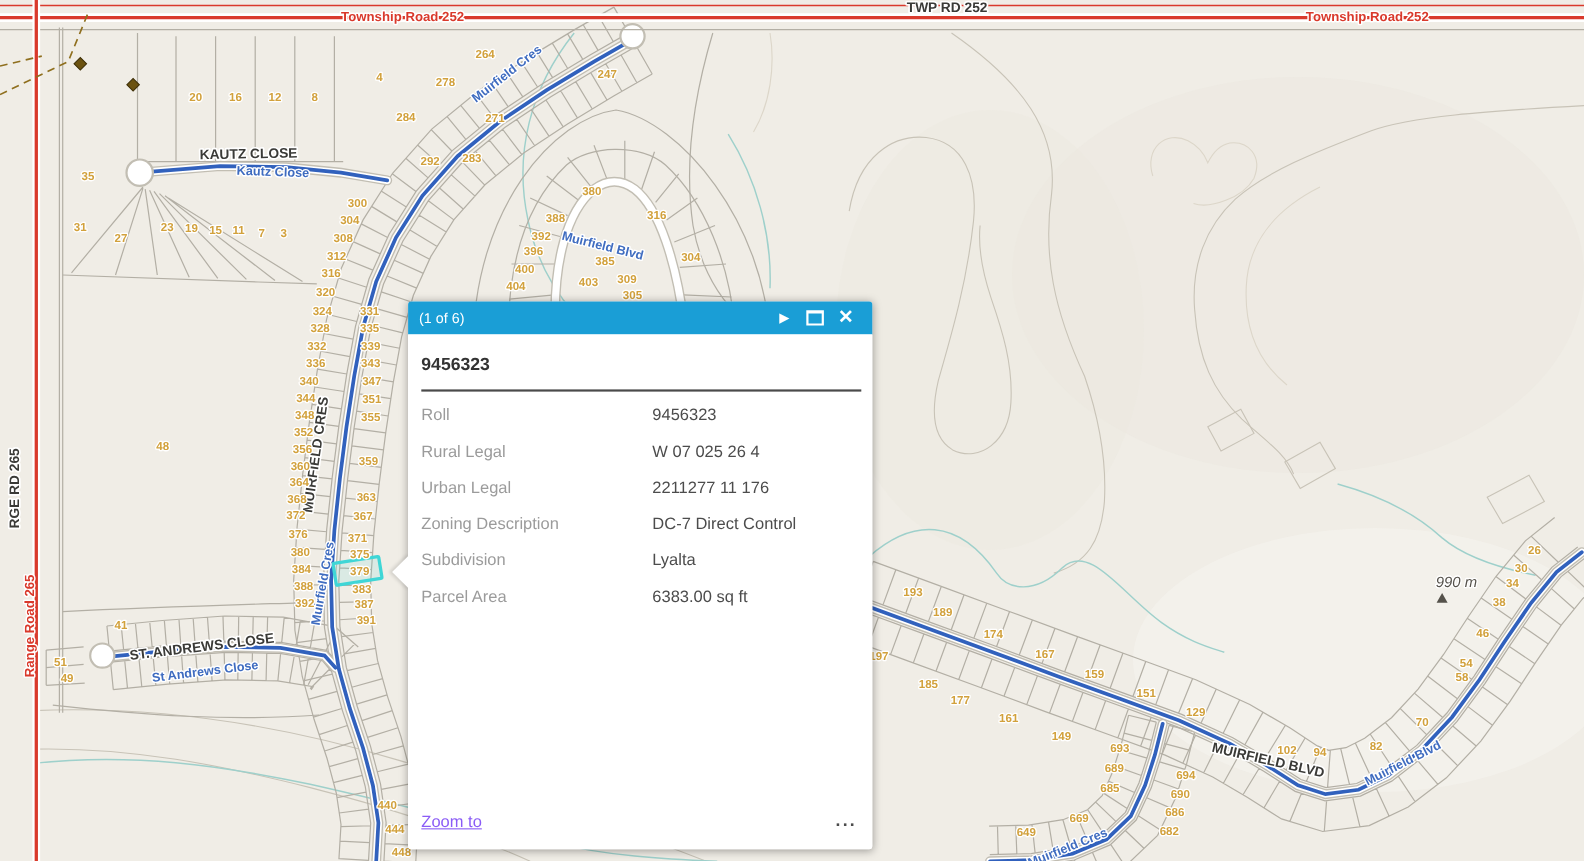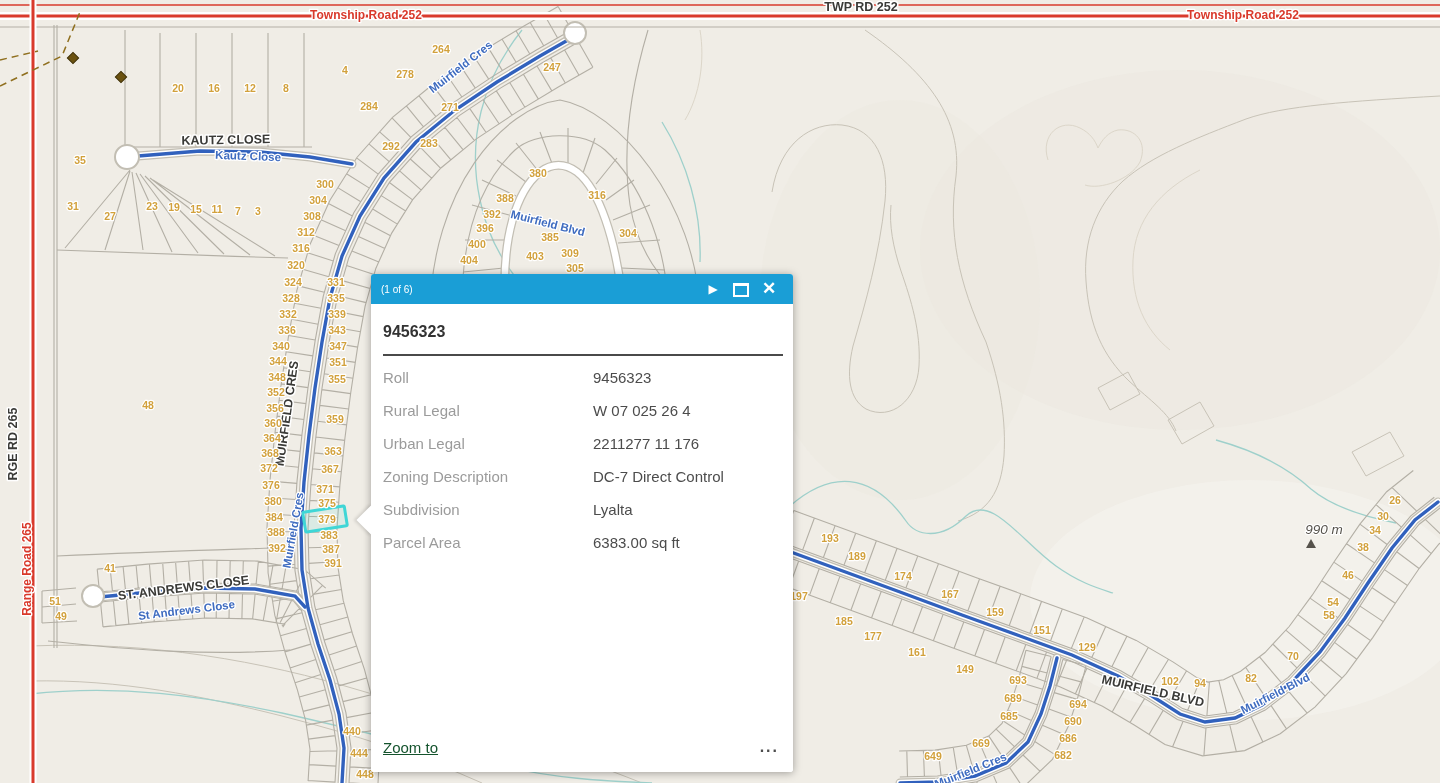--- a/index.html
+++ b/index.html
@@ -23,38 +23,38 @@
   .dashline{stroke:#8f6f1e;stroke-width:1.5;fill:none;stroke-dasharray:7 5;}
 
   
   .popup{position:absolute;left:371px;top:274px;width:422px;height:498px;
     background:#fff;border-radius:3px;box-shadow:0 1px 8px rgba(0,0,0,.35);
     display:flex;flex-direction:column;font-size:15px;color:#4c4c4c;}
   .beak{position:absolute;left:-10px;top:235px;width:22px;height:22px;background:#fff;
     transform:rotate(45deg);box-shadow:-2px 2px 3px rgba(0,0,0,.12);}
   .popup-header{background:#1a9ed6;color:#fff;height:30px;flex:none;display:flex;
     align-items:center;padding:0 10px;border-radius:3px 3px 0 0;position:relative;z-index:2;}
-  .pagination{flex:1;font-size:10px;}
+  .pagination{flex:1;font-size:13px;}
   .hd-btn{width:28px;text-align:center;cursor:pointer;color:#fff;line-height:30px;}
   .hd-play{font-size:12px;}
   .hd-max{display:inline-block;width:12px;height:9px;border:2px solid #fff;border-top-width:3px;vertical-align:middle;}
   .hd-close{font-size:17px;font-weight:700;}
   .popup-body{padding:6px 10px 0 12px;flex:1;position:relative;z-index:2;background:#fff;}
   .popup-title{font-weight:700;color:#333;font-size:16px;padding:13px 0 13px;
     border-bottom:2px solid #4a4a4a;margin-bottom:12px;}
   .row{display:flex;margin-bottom:13px;line-height:20px;}
   .row .lbl{width:210px;flex:none;color:#9b9b9b;}
   .row .lbl.wrap{width:210px;}
   .row .lbl.wrap span{display:inline-block;max-width:118px;}
   .row .val{color:#4c4c4c;}
   .row .val.wrap{max-width:122px;}
   .row a{color:#4c4c4c;text-decoration:underline;cursor:pointer;}
   .popup-footer{margin-top:auto;display:flex;justify-content:space-between;align-items:center;
     padding:10px 14px 16px 12px;position:relative;z-index:2;background:#fff;border-radius:0 0 3px 3px;}
-  .zoomto{color:#14532d;text-decoration:underline;cursor:pointer;}
+  .zoomto{color:#8b5cf6;text-decoration:underline;cursor:pointer;}
   .dots{color:#4c4c4c;font-weight:700;letter-spacing:2px;font-size:16px;cursor:pointer;}
 </style>
 </head>
 <body>
 
 <div class="stage">
 
 <svg id="map" width="1440" height="783" viewBox="0 0 1440 783">
 
   <g>

